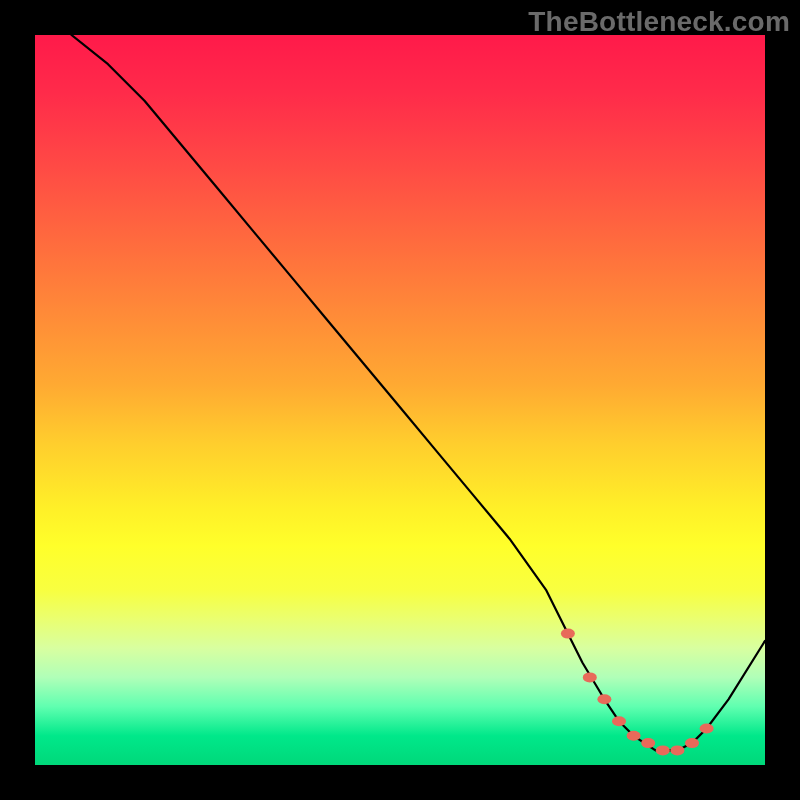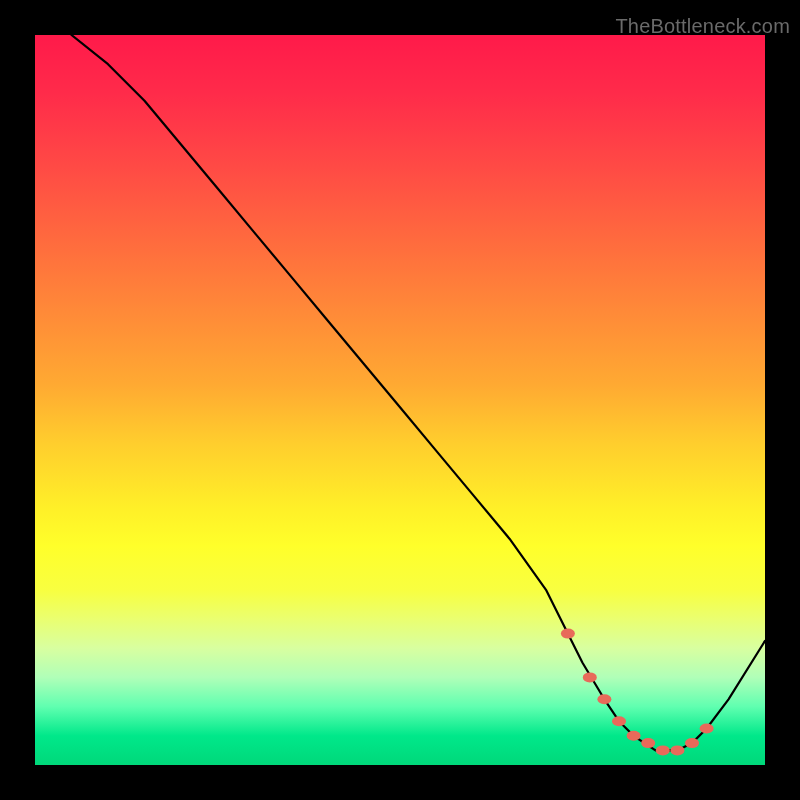--- a/index.html
+++ b/index.html
@@ -6,25 +6,25 @@
   body {
     width: 800px;
     height: 800px;
     background: #000;
     position: relative;
     font-family: Arial, sans-serif;
     overflow: hidden;
   }
   .watermark {
     position: absolute;
-    top: 15px;
+    top: 6px;
     right: 10px;
     color: #6a6a6a;
-    font-size: 20px;
-    font-weight: 400;
+    font-size: 28px;
+    font-weight: 700;
     z-index: 10;
     letter-spacing: 0.2px;
   }
   .plot-area {
     position: absolute;
     left: 35px;
     top: 35px;
     width: 730px;
     height: 730px;
     overflow: hidden;

